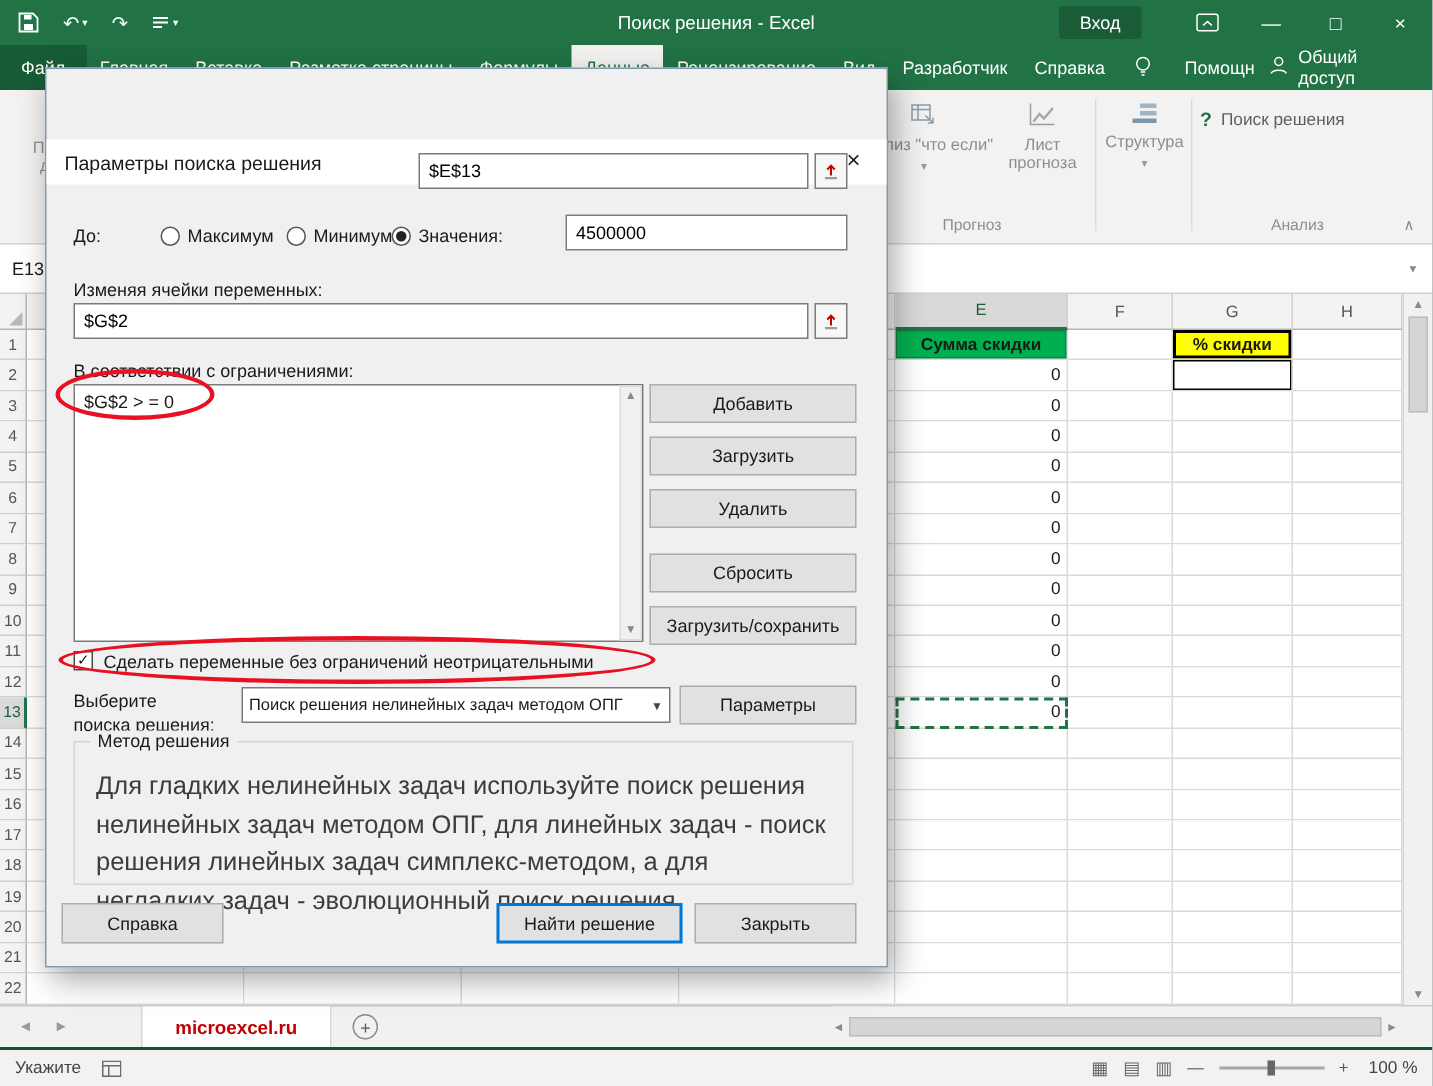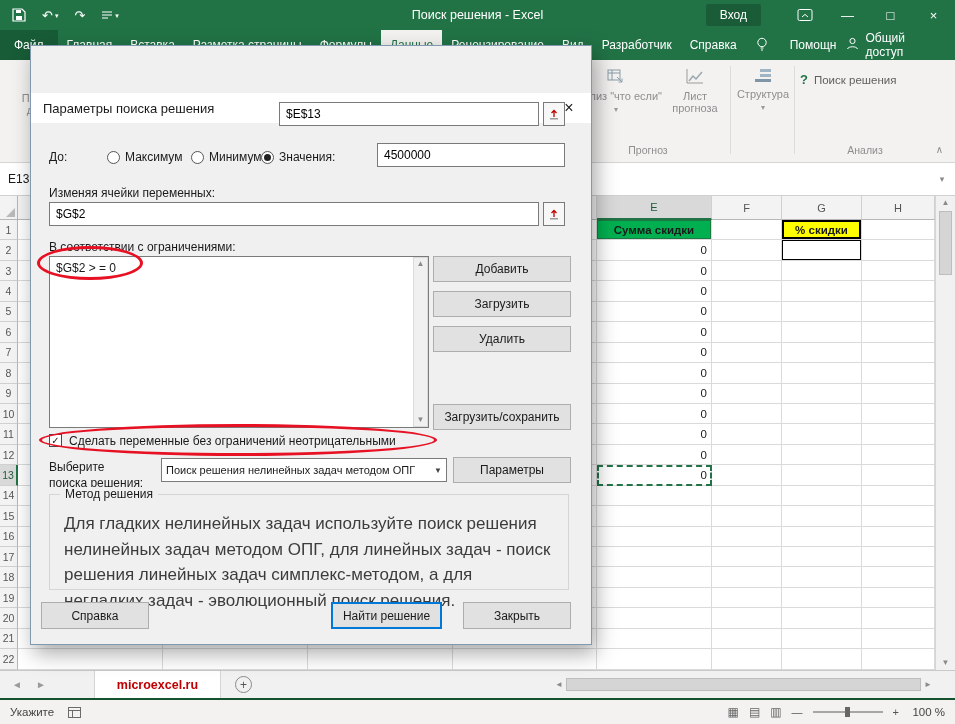--- a/index.html
+++ b/index.html
@@ -602,20 +602,21 @@
         <div class="citem">$G$2 &gt; = 0</div>
       </div>
     <div class="lbscroll" style="left:382px;top:211px;height:170px">
       <span class="sarr">▲</span>
       <span class="sarr">▼</span>
     </div>
 
     <button class="dbtn" style="left:402px;top:210px">Добавить</button>
     <button class="dbtn" style="left:402px;top:245px">Загрузить</button>
     <button class="dbtn" style="left:402px;top:280px">Удалить</button>
+    <button class="dbtn" style="left:402px;top:323px">Сбросить</button>
     <button class="dbtn" style="left:402px;top:358px">Загрузить/сохранить</button>
 
     <span class="cb" style="left:18px;top:388px">
         <span>✓</span>
       </span>
     <span class="dl" style="left:38px;top:388px">Сделать переменные без ограничений неотрицательными</span>
 
     <span class="dl" style="left:18px;top:414px">Выберите</span>
     <span class="dl" style="left:18px;top:430px">поиска решения:</span>
     <div class="combo" style="left:130px;top:412px;width:286px">
@@ -623,20 +624,20 @@
       <span class="combo-arr">▼</span>
     </div>
     <button class="dbtn" style="left:422px;top:411px;width:118px">Параметры</button>
 
     <div class="groupbox" style="left:18px;top:448px;width:520px;height:96px">
       <span class="legend">Метод решения</span>
       <div class="gtext">Для гладких нелинейных задач используйте поиск решения нелинейных задач методом ОПГ, для линейных задач - поиск решения линейных задач симплекс-методом, а для негладких задач - эволюционный поиск решения.</div>
     </div>
 
     <button class="dbtn" style="left:10px;top:556px;width:108px;height:27px">Справка</button>
-    <button class="dbtn primary" style="left:300px;top:556px;width:111px;height:27px">Найти решение</button>
+    <button class="dbtn primary" style="left:300px;top:556px;width:124px;height:27px">Найти решение</button>
     <button class="dbtn" style="left:432px;top:556px;width:108px;height:27px">Закрыть</button>
 
     <div class="ellipse" style="left:6px;top:200px;width:106px;height:34px"></div>
     <div class="ellipse" style="left:8px;top:378px;width:398px;height:32px"></div>
   </div>
 
 </div>
 
 </body></html>

